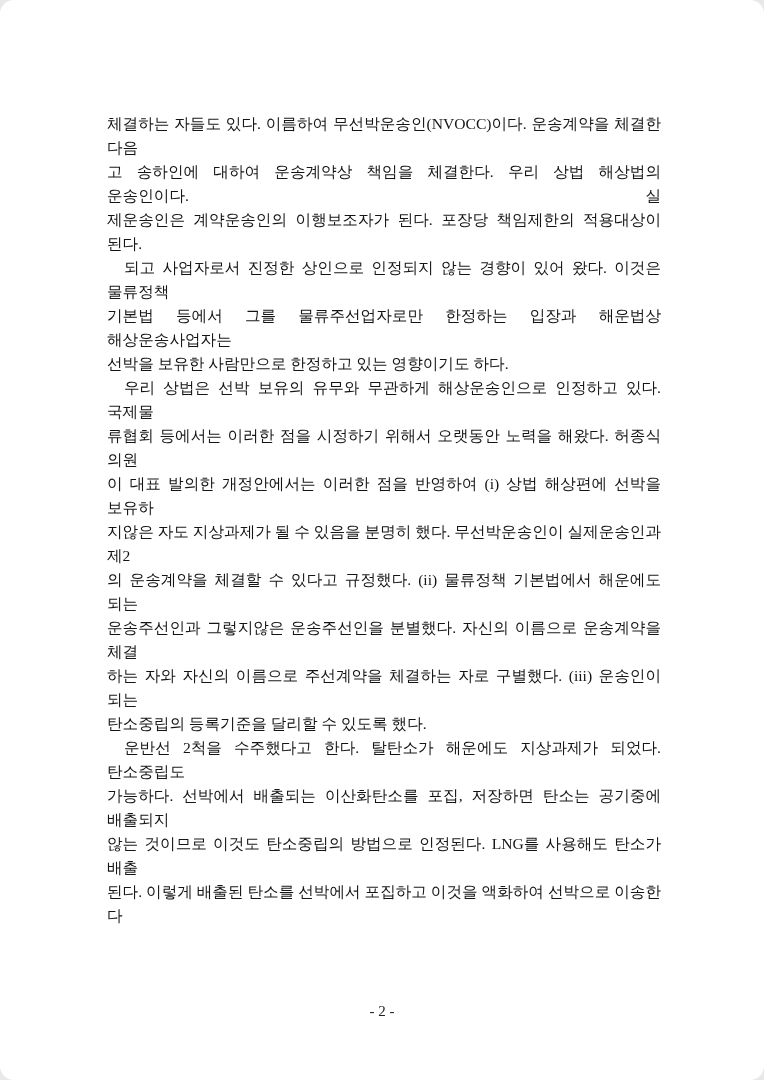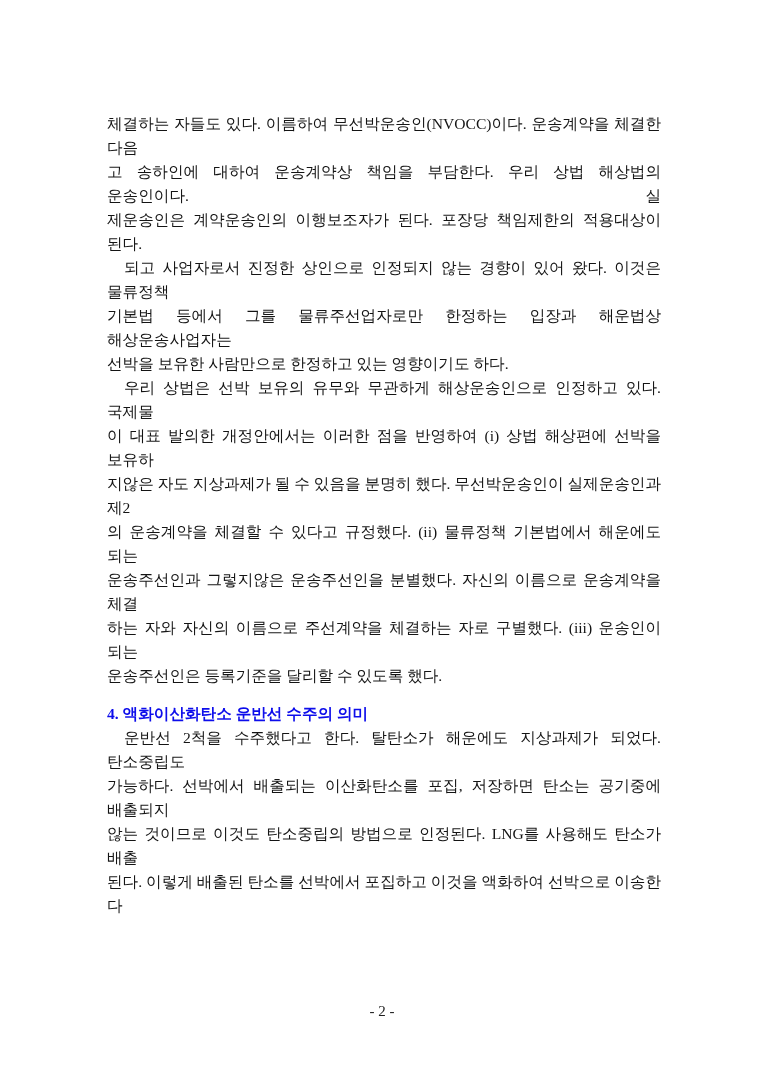--- a/index.html
+++ b/index.html
@@ -41,43 +41,41 @@
     top: 1003px;
     width: 100%;
     text-align: center;
     font-size: 15px;
     color: #1e1e1e;
   }
 </style>
 </head>
 <body>
 
-<div class="page" style="background: rgb(255, 255, 255);">
+<div class="page" style="background: rgb(255, 255, 255); border-radius: 14px;">
   <div class="doc-body" style="color: rgb(20, 20, 20);">
       <div class="para">
         <div class="line">체결하는 자들도 있다. 이름하여 무선박운송인(NVOCC)이다. 운송계약을 체결한 다음</div>
-        <div class="line">고 송하인에 대하여 운송계약상 책임을 부담한다. 우리 상법 해상법의 운송인이다. 실</div>
+        <div class="line">고 송하인에 대하여 운송계약상 책임을 체결한다. 우리 상법 해상법의 운송인이다. 실</div>
         <div class="line">제운송인은 계약운송인의 이행보조자가 된다. 포장당 책임제한의 적용대상이 된다.</div>
       </div>
       <div class="para indent">
         <div class="line">되고 사업자로서 진정한 상인으로 인정되지 않는 경향이 있어 왔다. 이것은 물류정책</div>
         <div class="line">기본법 등에서 그를 물류주선업자로만 한정하는 입장과 해운법상 해상운송사업자는</div>
         <div class="line">선박을 보유한 사람만으로 한정하고 있는 영향이기도 하다.</div>
       </div>
       <div class="para indent">
         <div class="line">우리 상법은 선박 보유의 유무와 무관하게 해상운송인으로 인정하고 있다. 국제물</div>
+        <div class="line">류협회 등에서는 이러한 점을 시정하기 위해서 오랫동안 노력을 해왔다. 허종식 의원</div>
         <div class="line">이 대표 발의한 개정안에서는 이러한 점을 반영하여 (i) 상법 해상편에 선박을 보유하</div>
         <div class="line">지않은 자도 지상과제가 될 수 있음을 분명히 했다. 무선박운송인이 실제운송인과 제2</div>
         <div class="line">의 운송계약을 체결할 수 있다고 규정했다. (ii) 물류정책 기본법에서 해운에도 되는</div>
         <div class="line">운송주선인과 그렇지않은 운송주선인을 분별했다. 자신의 이름으로 운송계약을 체결</div>
         <div class="line">하는 자와 자신의 이름으로 주선계약을 체결하는 자로 구별했다. (iii) 운송인이 되는</div>
-        <div class="line">운송주선인은 등록기준을 달리할 수 있도록 했다.</div>
-      </div>
-      <div class="para heading">
-        <div class="line">4. 액화이산화탄소 운반선 수주의 의미</div>
+        <div class="line">탄소중립의 등록기준을 달리할 수 있도록 했다.</div>
       </div>
       <div class="para indent">
         <div class="line">운반선 2척을 수주했다고 한다. 탈탄소가 해운에도 지상과제가 되었다. 탄소중립도</div>
         <div class="line">가능하다. 선박에서 배출되는 이산화탄소를 포집, 저장하면 탄소는 공기중에 배출되지</div>
         <div class="line">않는 것이므로 이것도 탄소중립의 방법으로 인정된다. LNG를 사용해도 탄소가 배출</div>
         <div class="line">된다. 이렇게 배출된 탄소를 선박에서 포집하고 이것을 액화하여 선박으로 이송한 다</div>
       </div>
     </div>
   <div class="footer">- 2 -</div>
 </div>

